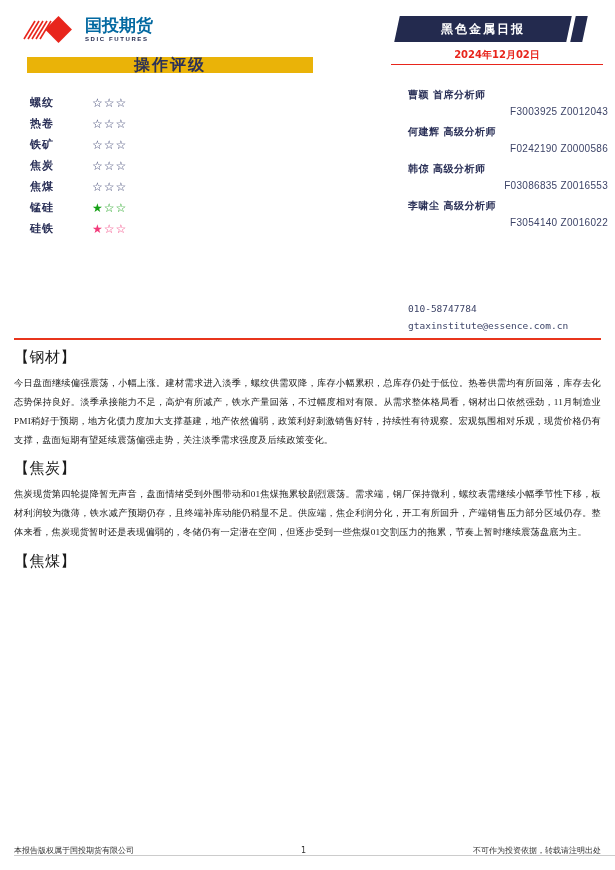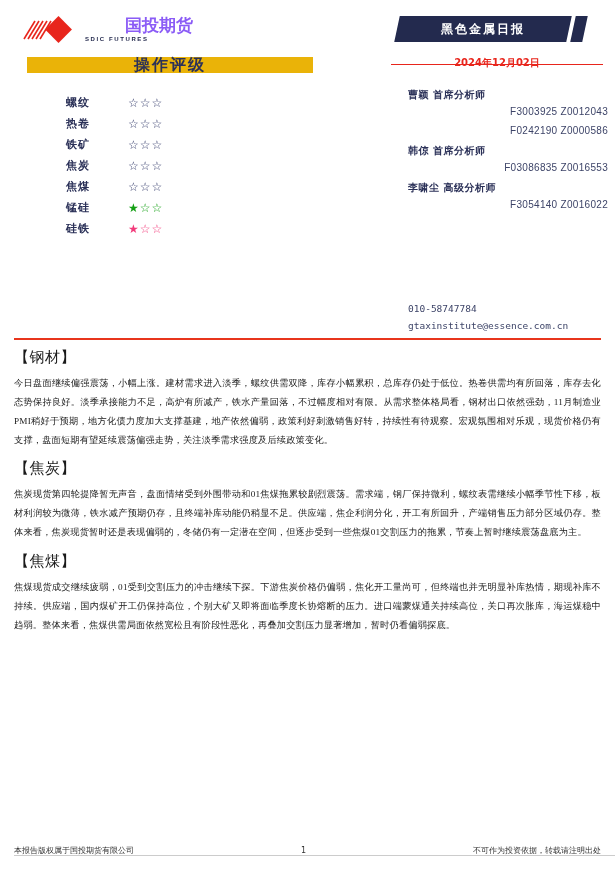--- a/index.html
+++ b/index.html
@@ -54,23 +54,22 @@
   }
   .logo-text {
     display: flex;
     flex-direction: column;
     line-height: 1;
   }
   .logo-cn {
     font-family: "DejaVu Sans", sans-serif;
     font-size: 17px;
     font-weight: bold;
-    color: #8b5cf6;
+    color: #0369a1;
     letter-spacing: 0px;
-    margin-left: 40px;
   }
   .logo-en {
     font-family: "Liberation Sans", sans-serif;
     font-size: 6px;
     font-weight: bold;
     color: #23294d;
     letter-spacing: 1.6px;
     margin-top: 2px;
   }
 
@@ -93,21 +92,20 @@
     color: #2b3158;
     letter-spacing: 2px;
   }
 
   
   .rating-table {
     position: absolute;
     left: 30px;
     top: 92px;
     width: 200px;
-    margin-left: 36px;
   }
   .rating-row {
     display: flex;
     align-items: center;
     height: 21px;
   }
   .rating-name {
     width: 62px;
     font-family: "DejaVu Serif", serif;
     font-size: 11px;
@@ -165,21 +163,20 @@
     position: absolute;
     right: 18px;
     top: 48px;
     width: 200px;
     text-align: center;
     font-family: "DejaVu Sans", sans-serif;
     font-size: 10px;
     font-weight: bold;
     color: #e8251c;
     letter-spacing: 0px;
-    margin-top: 8px;
   }
   .date-rule {
     position: absolute;
     right: 12px;
     top: 64px;
     width: 212px;
     height: 1px;
     background: #e8251c;
   }
 
@@ -350,24 +347,25 @@
 
   <div class="banner-date">2024年12月02日</div>
   <div class="date-rule"></div>
 
   <div class="analysts">
       <div class="analyst">
         <div class="analyst-line1">曹颖  首席分析师</div>
         <div class="analyst-line2">F3003925  Z0012043</div>
       </div>
       <div class="analyst">
+        <div class="analyst-line1">何建辉  高级分析师</div>
         <div class="analyst-line2">F0242190  Z0000586</div>
       </div>
       <div class="analyst">
-        <div class="analyst-line1">韩倞  首席分析师</div>
+        <div class="analyst-line1">韩倞  高级分析师</div>
         <div class="analyst-line2">F03086835  Z0016553</div>
       </div>
       <div class="analyst">
         <div class="analyst-line1">李啸尘  高级分析师</div>
         <div class="analyst-line2">F3054140  Z0016022</div>
       </div>
     </div>
 
   <div class="contact">
     <div class="contact-line">010-58747784</div>
@@ -381,21 +379,20 @@
     <div class="section">
       <div class="section-title">【钢材】</div>
       <div class="section-body">今日盘面继续偏强震荡，小幅上涨。建材需求进入淡季，螺纹供需双降，库存小幅累积，总库存仍处于低位。热卷供需均有所回落，库存去化态势保持良好。淡季承接能力不足，高炉有所减产，铁水产量回落，不过幅度相对有限。从需求整体格局看，钢材出口依然强劲，11月制造业PMI稍好于预期，地方化债力度加大支撑基建，地产依然偏弱，政策利好刺激销售好转，持续性有待观察。宏观氛围相对乐观，现货价格仍有支撑，盘面短期有望延续震荡偏强走势，关注淡季需求强度及后续政策变化。</div>
     </div>
     <div class="section">
       <div class="section-title">【焦炭】</div>
       <div class="section-body">焦炭现货第四轮提降暂无声音，盘面情绪受到外围带动和01焦煤拖累较剧烈震荡。需求端，钢厂保持微利，螺纹表需继续小幅季节性下移，板材利润较为微薄，铁水减产预期仍存，且终端补库动能仍稍显不足。供应端，焦企利润分化，开工有所回升，产端销售压力部分区域仍存。整体来看，焦炭现货暂时还是表现偏弱的，冬储仍有一定潜在空间，但逐步受到一些焦煤01交割压力的拖累，节奏上暂时继续震荡盘底为主。</div>
     </div>
     <div class="section">
       <div class="section-title">【焦煤】</div>
-      <div class="section-body">焦煤现货成交继续疲弱，01受到交割压力的冲击继续下探。下游焦炭价格仍偏弱，焦化开工量尚可，但终端也并无明显补库热情，期现补库不持续。供应端，国内煤矿开工仍保持高位，个别大矿又即将面临季度长协熔断的压力。进口端蒙煤通关持续高位，关口再次胀库，海运煤稳中趋弱。整体来看，焦煤供需局面依然宽松且有阶段性恶化，再叠加交割压力显著增加，暂时仍看偏弱探底。</div>
     </div>
   </div>
 
 <div class="footer">
   <div class="footer-rule"></div>
   <div>本报告版权属于国投期货有限公司</div>
   <div class="footer-center">1</div>
   <div>不可作为投资依据，转载请注明出处</div>
 </div>
 

